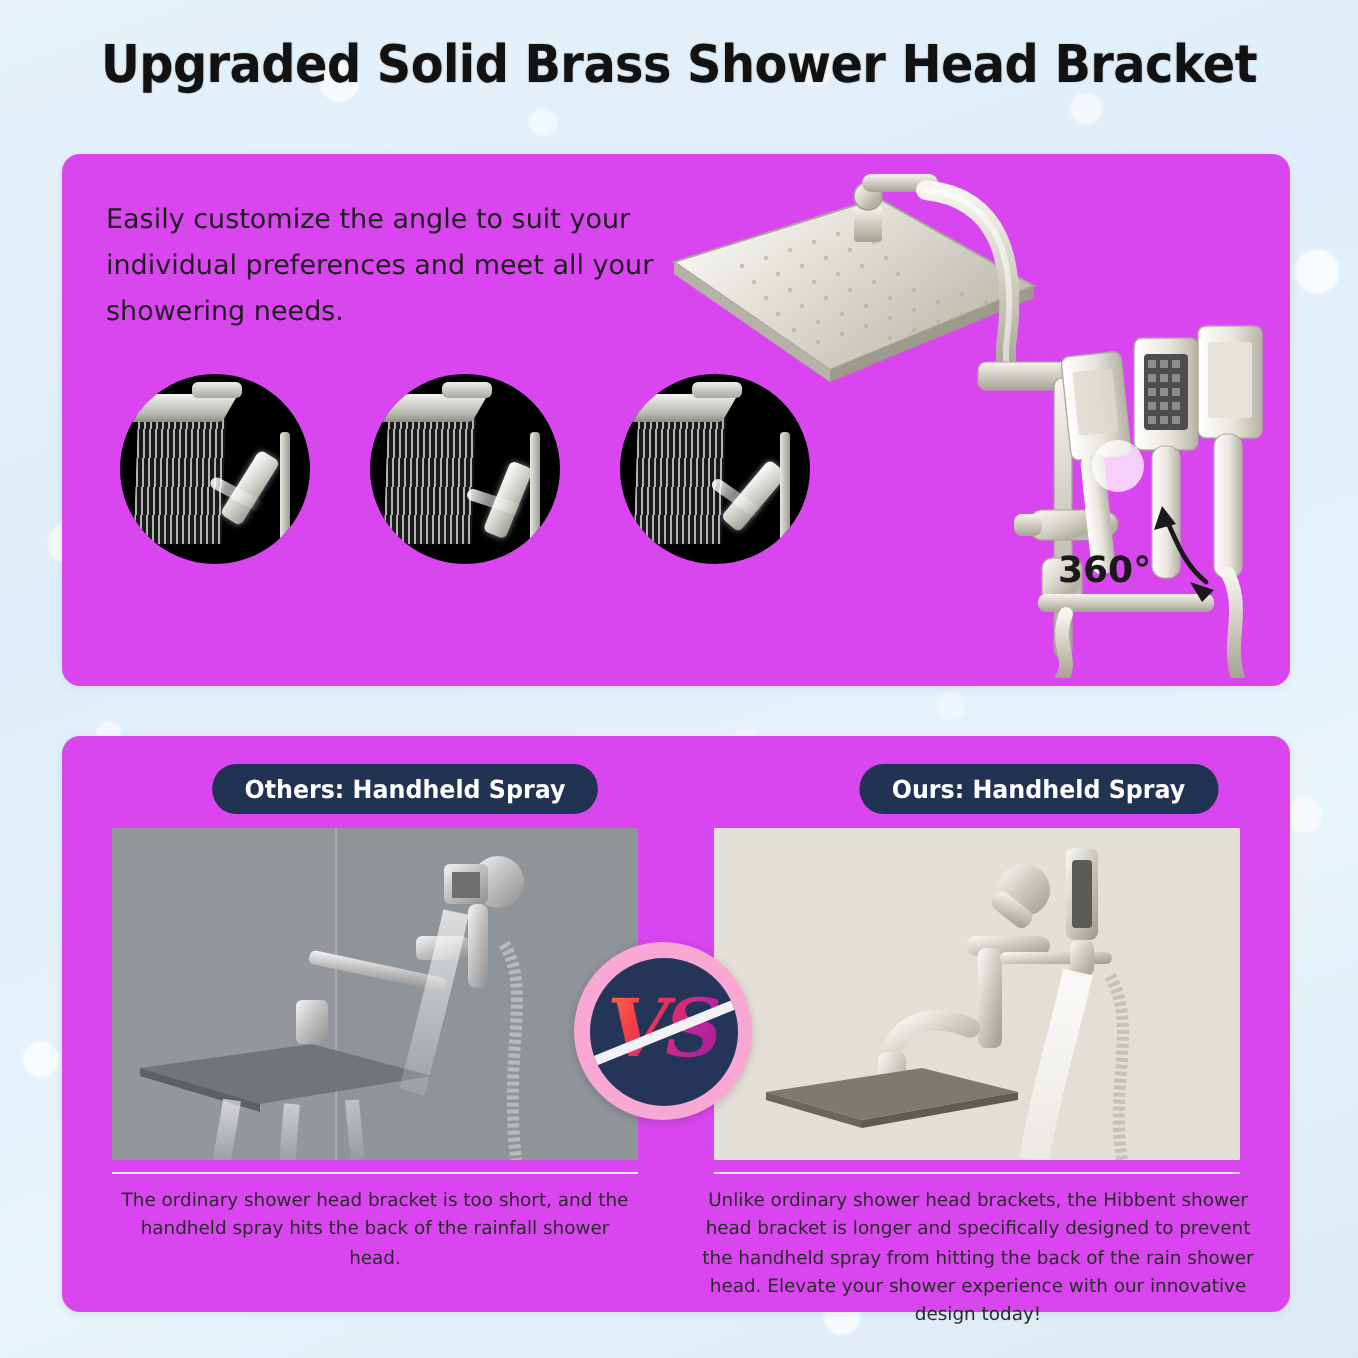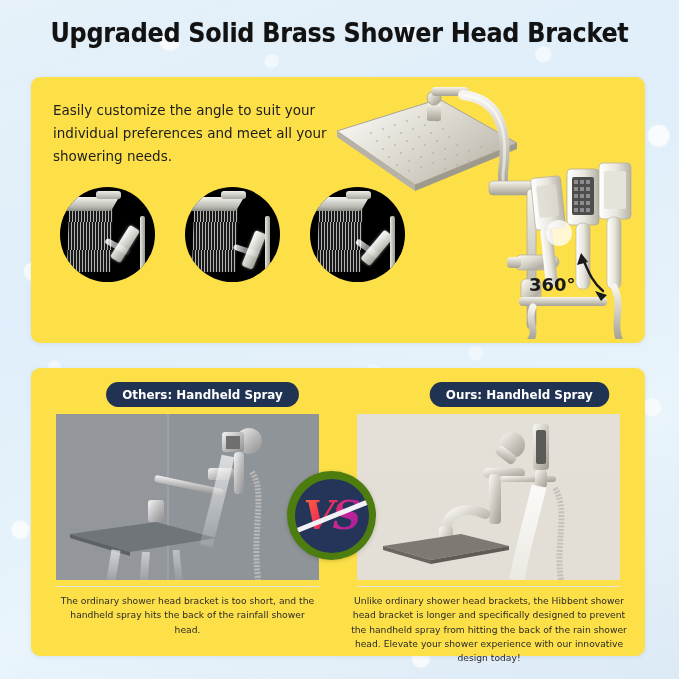--- a/index.html
+++ b/index.html
@@ -46,21 +46,21 @@
     letter-spacing:-.3px;
     color:#121212;
     font-family:"DejaVu Sans", sans-serif;
     transform:scaleX(.92);
     text-shadow:0 0 1px rgba(0,0,0,.3);
   }
 
   
   .card {
     position:absolute;
-    background:#fde047;
+    background:#d946ef;
     border-radius:9px;
     box-shadow:0 1px 4px rgba(60,90,120,.10);
   }
   #card-top    { left:31px; top:77px;  width:614px; height:266px; }
   #card-bottom { left:31px; top:368px; width:614px; height:288px;text-decoration:underline; }
 
   
   #feature-text {
     position:absolute; left:22px; top:22px; width:275px;
     font-size:13.5px; line-height:1.72; color:#1d1d1d;
@@ -144,21 +144,21 @@
     text-align:center;
     font-family:"DejaVu Sans", sans-serif;
   }
   #caption-others { left:25px; width:263px; }
   #caption-ours   { left:320px; width:276px; }
 
   
   #vs-badge {
     position:absolute; left:287px; top:471px;
     width:89px; height:89px; border-radius:50%;
-    background:#4d7c0f;
+    background:#f9a8d4;
     display:flex; align-items:center; justify-content:center;
     box-shadow:0 1px 4px rgba(0,0,0,.18);
     z-index:20;
   }
   #vs-inner {
     width:74px; height:74px; border-radius:50%;
     background:#25355a;
     display:flex; align-items:center; justify-content:center;
     position:relative; overflow:hidden;
   }

